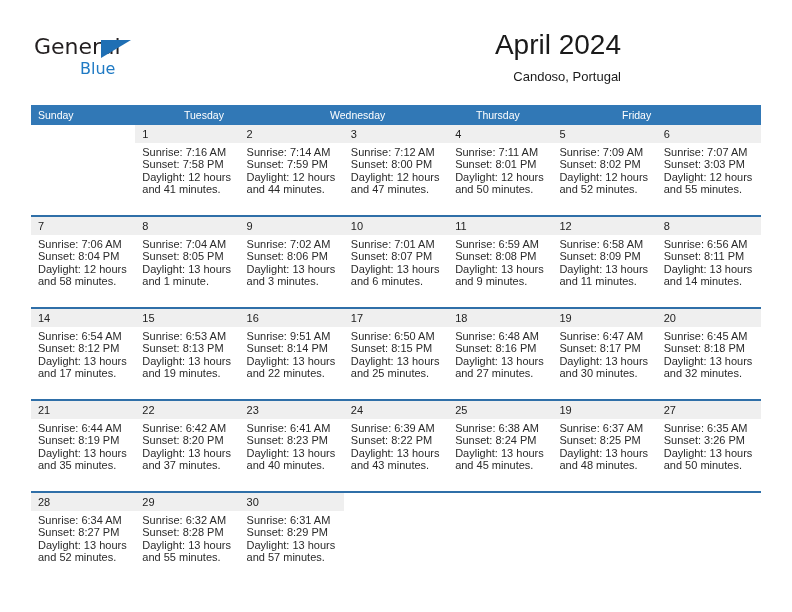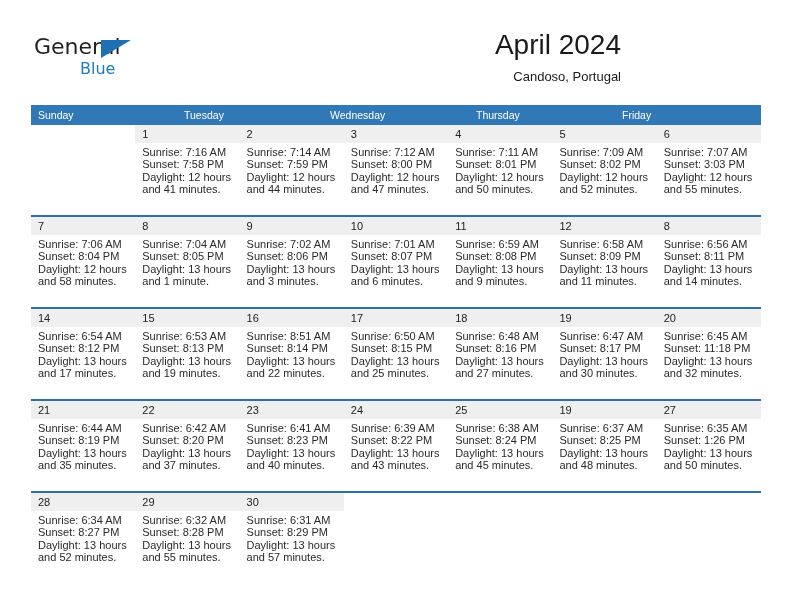--- a/index.html
+++ b/index.html
@@ -342,21 +342,21 @@
               <div class="day-info">
                 <div>Sunrise: 6:53 AM</div>
                 <div>Sunset: 8:13 PM</div>
                 <div>Daylight: 13 hours</div>
                 <div>and 19 minutes.</div>
               </div>
             </div>
             <div class="day-cell">
               <div class="day-number">16</div>
               <div class="day-info">
-                <div>Sunrise: 8:51 AM</div>
+                <div>Sunrise: 9:51 AM</div>
                 <div>Sunset: 8:14 PM</div>
                 <div>Daylight: 13 hours</div>
                 <div>and 22 minutes.</div>
               </div>
             </div>
             <div class="day-cell">
               <div class="day-number">17</div>
               <div class="day-info">
                 <div>Sunrise: 6:50 AM</div>
                 <div>Sunset: 8:15 PM</div>
@@ -379,21 +379,21 @@
                 <div>Sunrise: 6:47 AM</div>
                 <div>Sunset: 8:17 PM</div>
                 <div>Daylight: 13 hours</div>
                 <div>and 30 minutes.</div>
               </div>
             </div>
             <div class="day-cell">
               <div class="day-number">20</div>
               <div class="day-info">
                 <div>Sunrise: 6:45 AM</div>
-                <div>Sunset: 11:18 PM</div>
+                <div>Sunset: 8:18 PM</div>
                 <div>Daylight: 13 hours</div>
                 <div>and 32 minutes.</div>
               </div>
             </div>
           </div>
         </div>
         <div class="week-row">
           <div class="week-cells">
             <div class="day-cell">
               <div class="day-number">21</div>
@@ -446,21 +446,21 @@
                 <div>Sunrise: 6:37 AM</div>
                 <div>Sunset: 8:25 PM</div>
                 <div>Daylight: 13 hours</div>
                 <div>and 48 minutes.</div>
               </div>
             </div>
             <div class="day-cell">
               <div class="day-number">27</div>
               <div class="day-info">
                 <div>Sunrise: 6:35 AM</div>
-                <div>Sunset: 1:26 PM</div>
+                <div>Sunset: 3:26 PM</div>
                 <div>Daylight: 13 hours</div>
                 <div>and 50 minutes.</div>
               </div>
             </div>
           </div>
         </div>
         <div class="week-row last">
           <div class="week-cells">
             <div class="day-cell">
               <div class="day-number">28</div>

